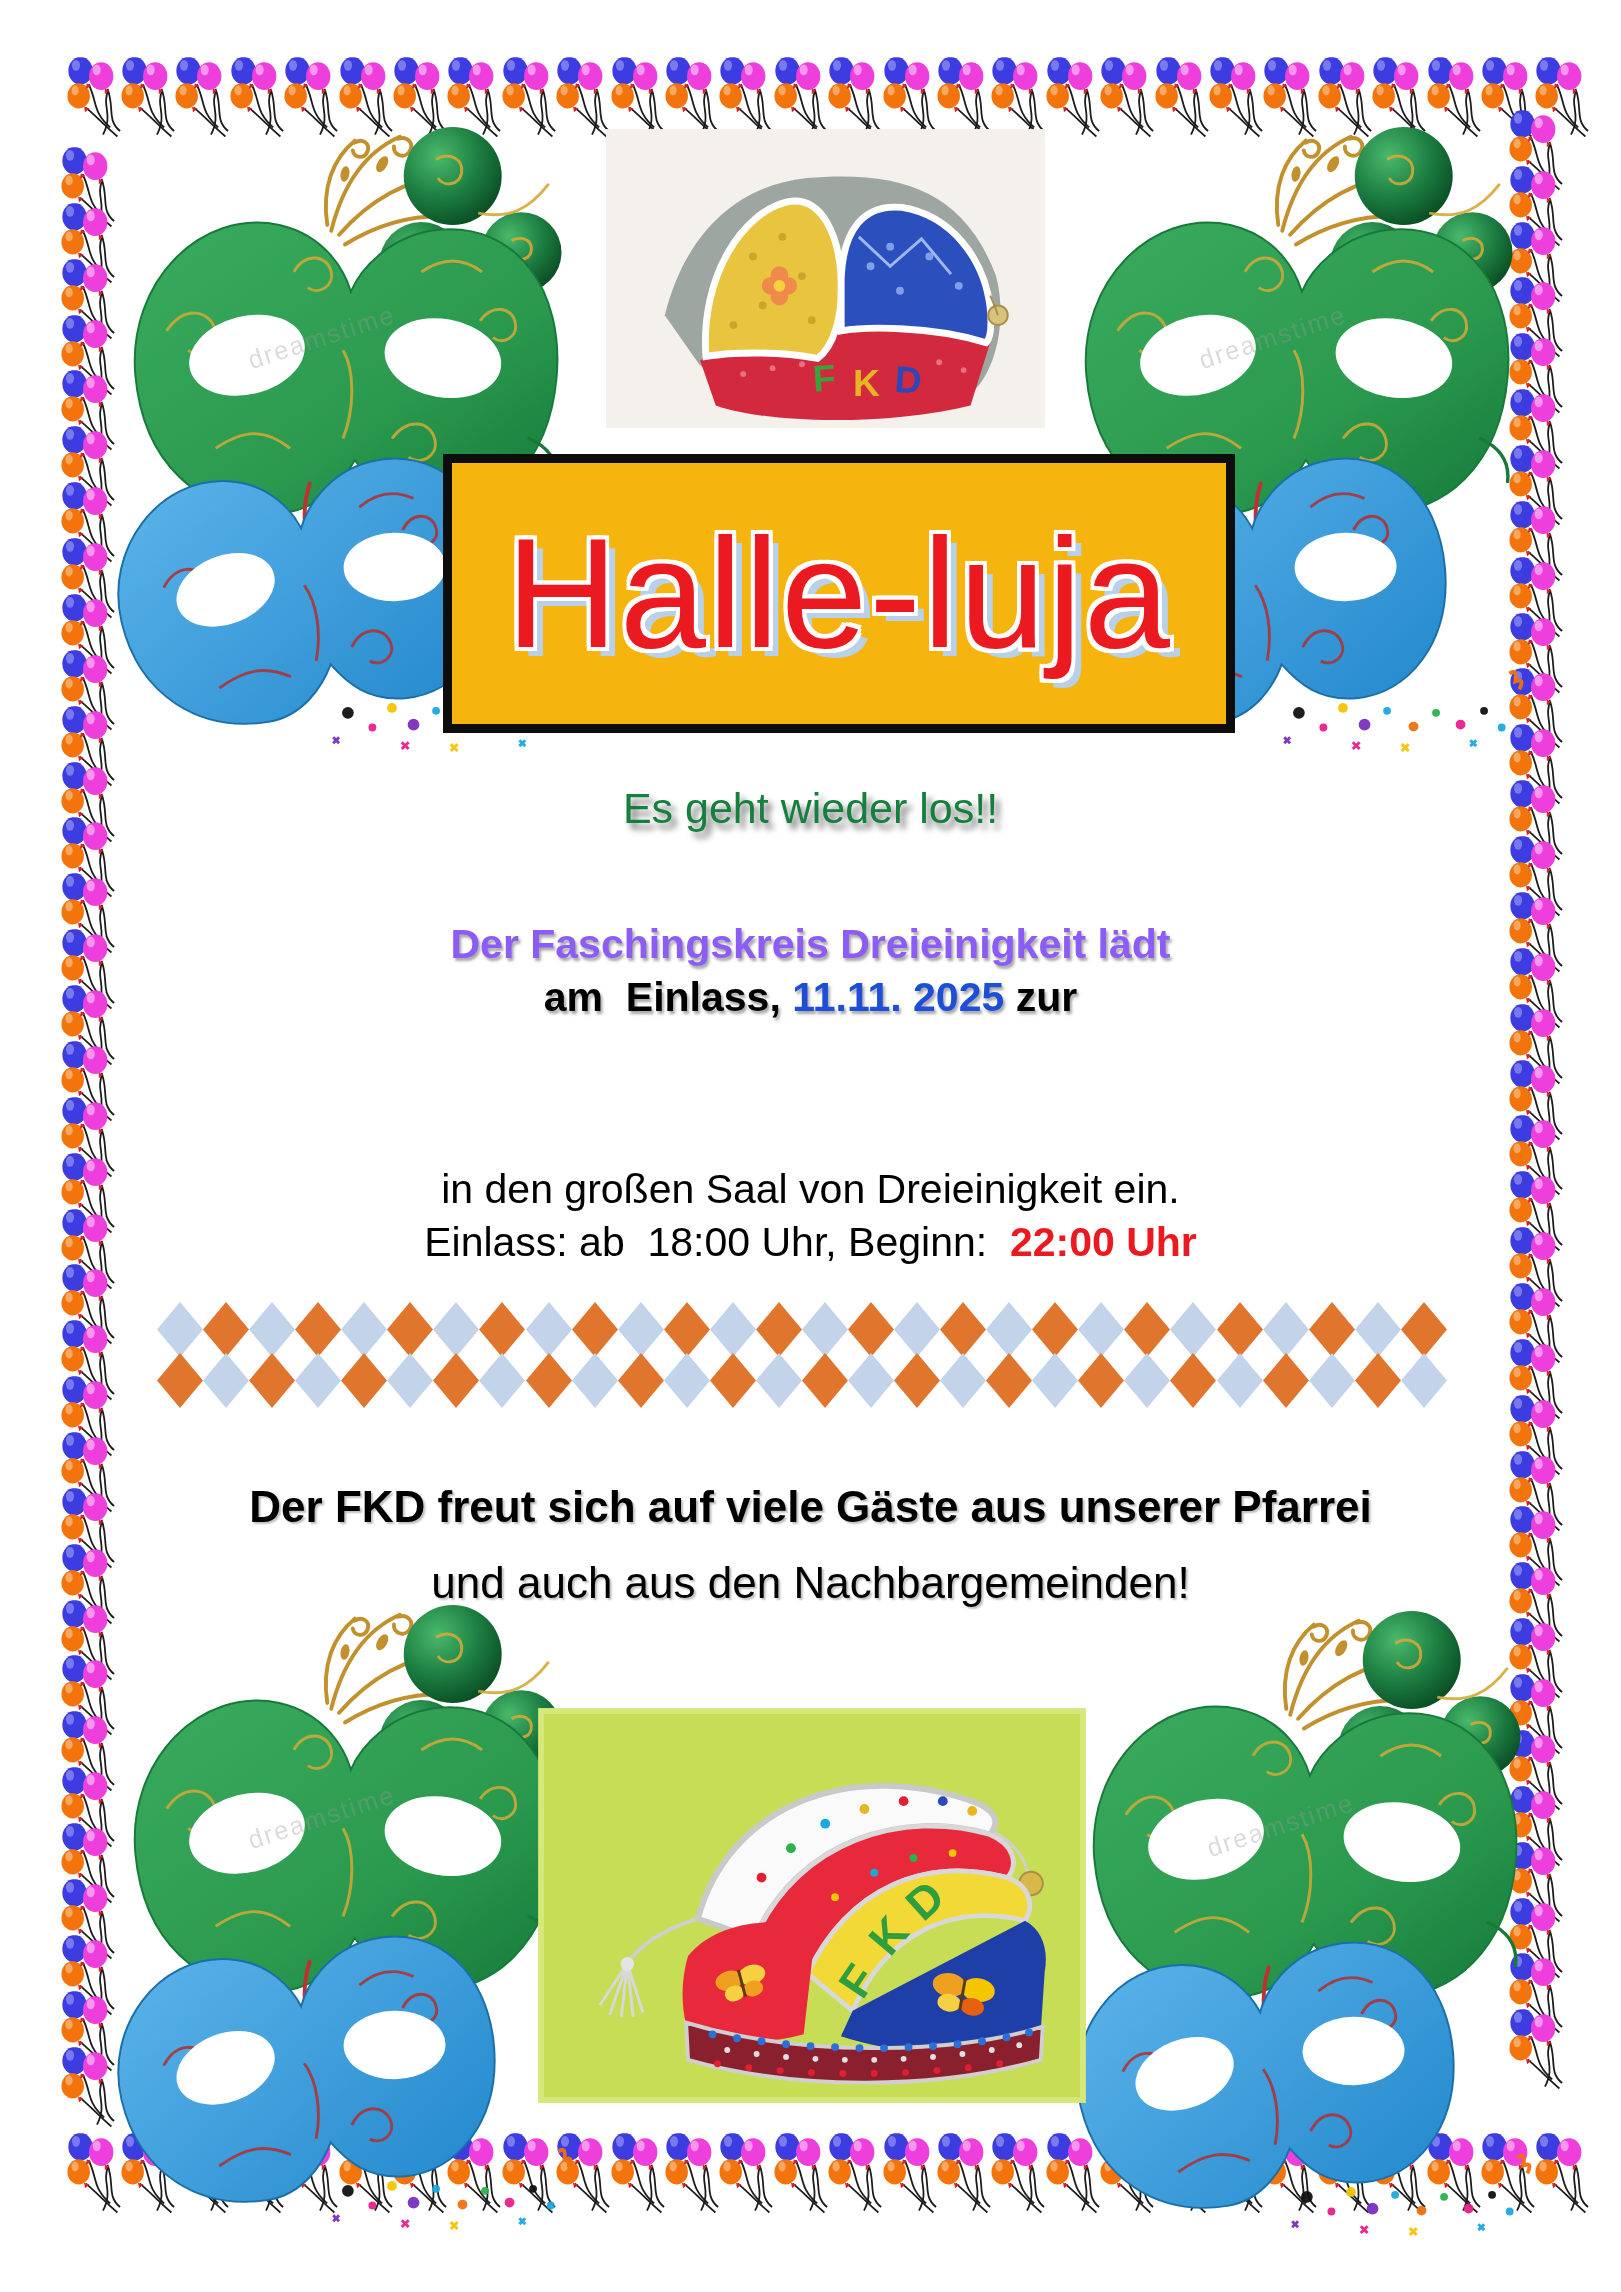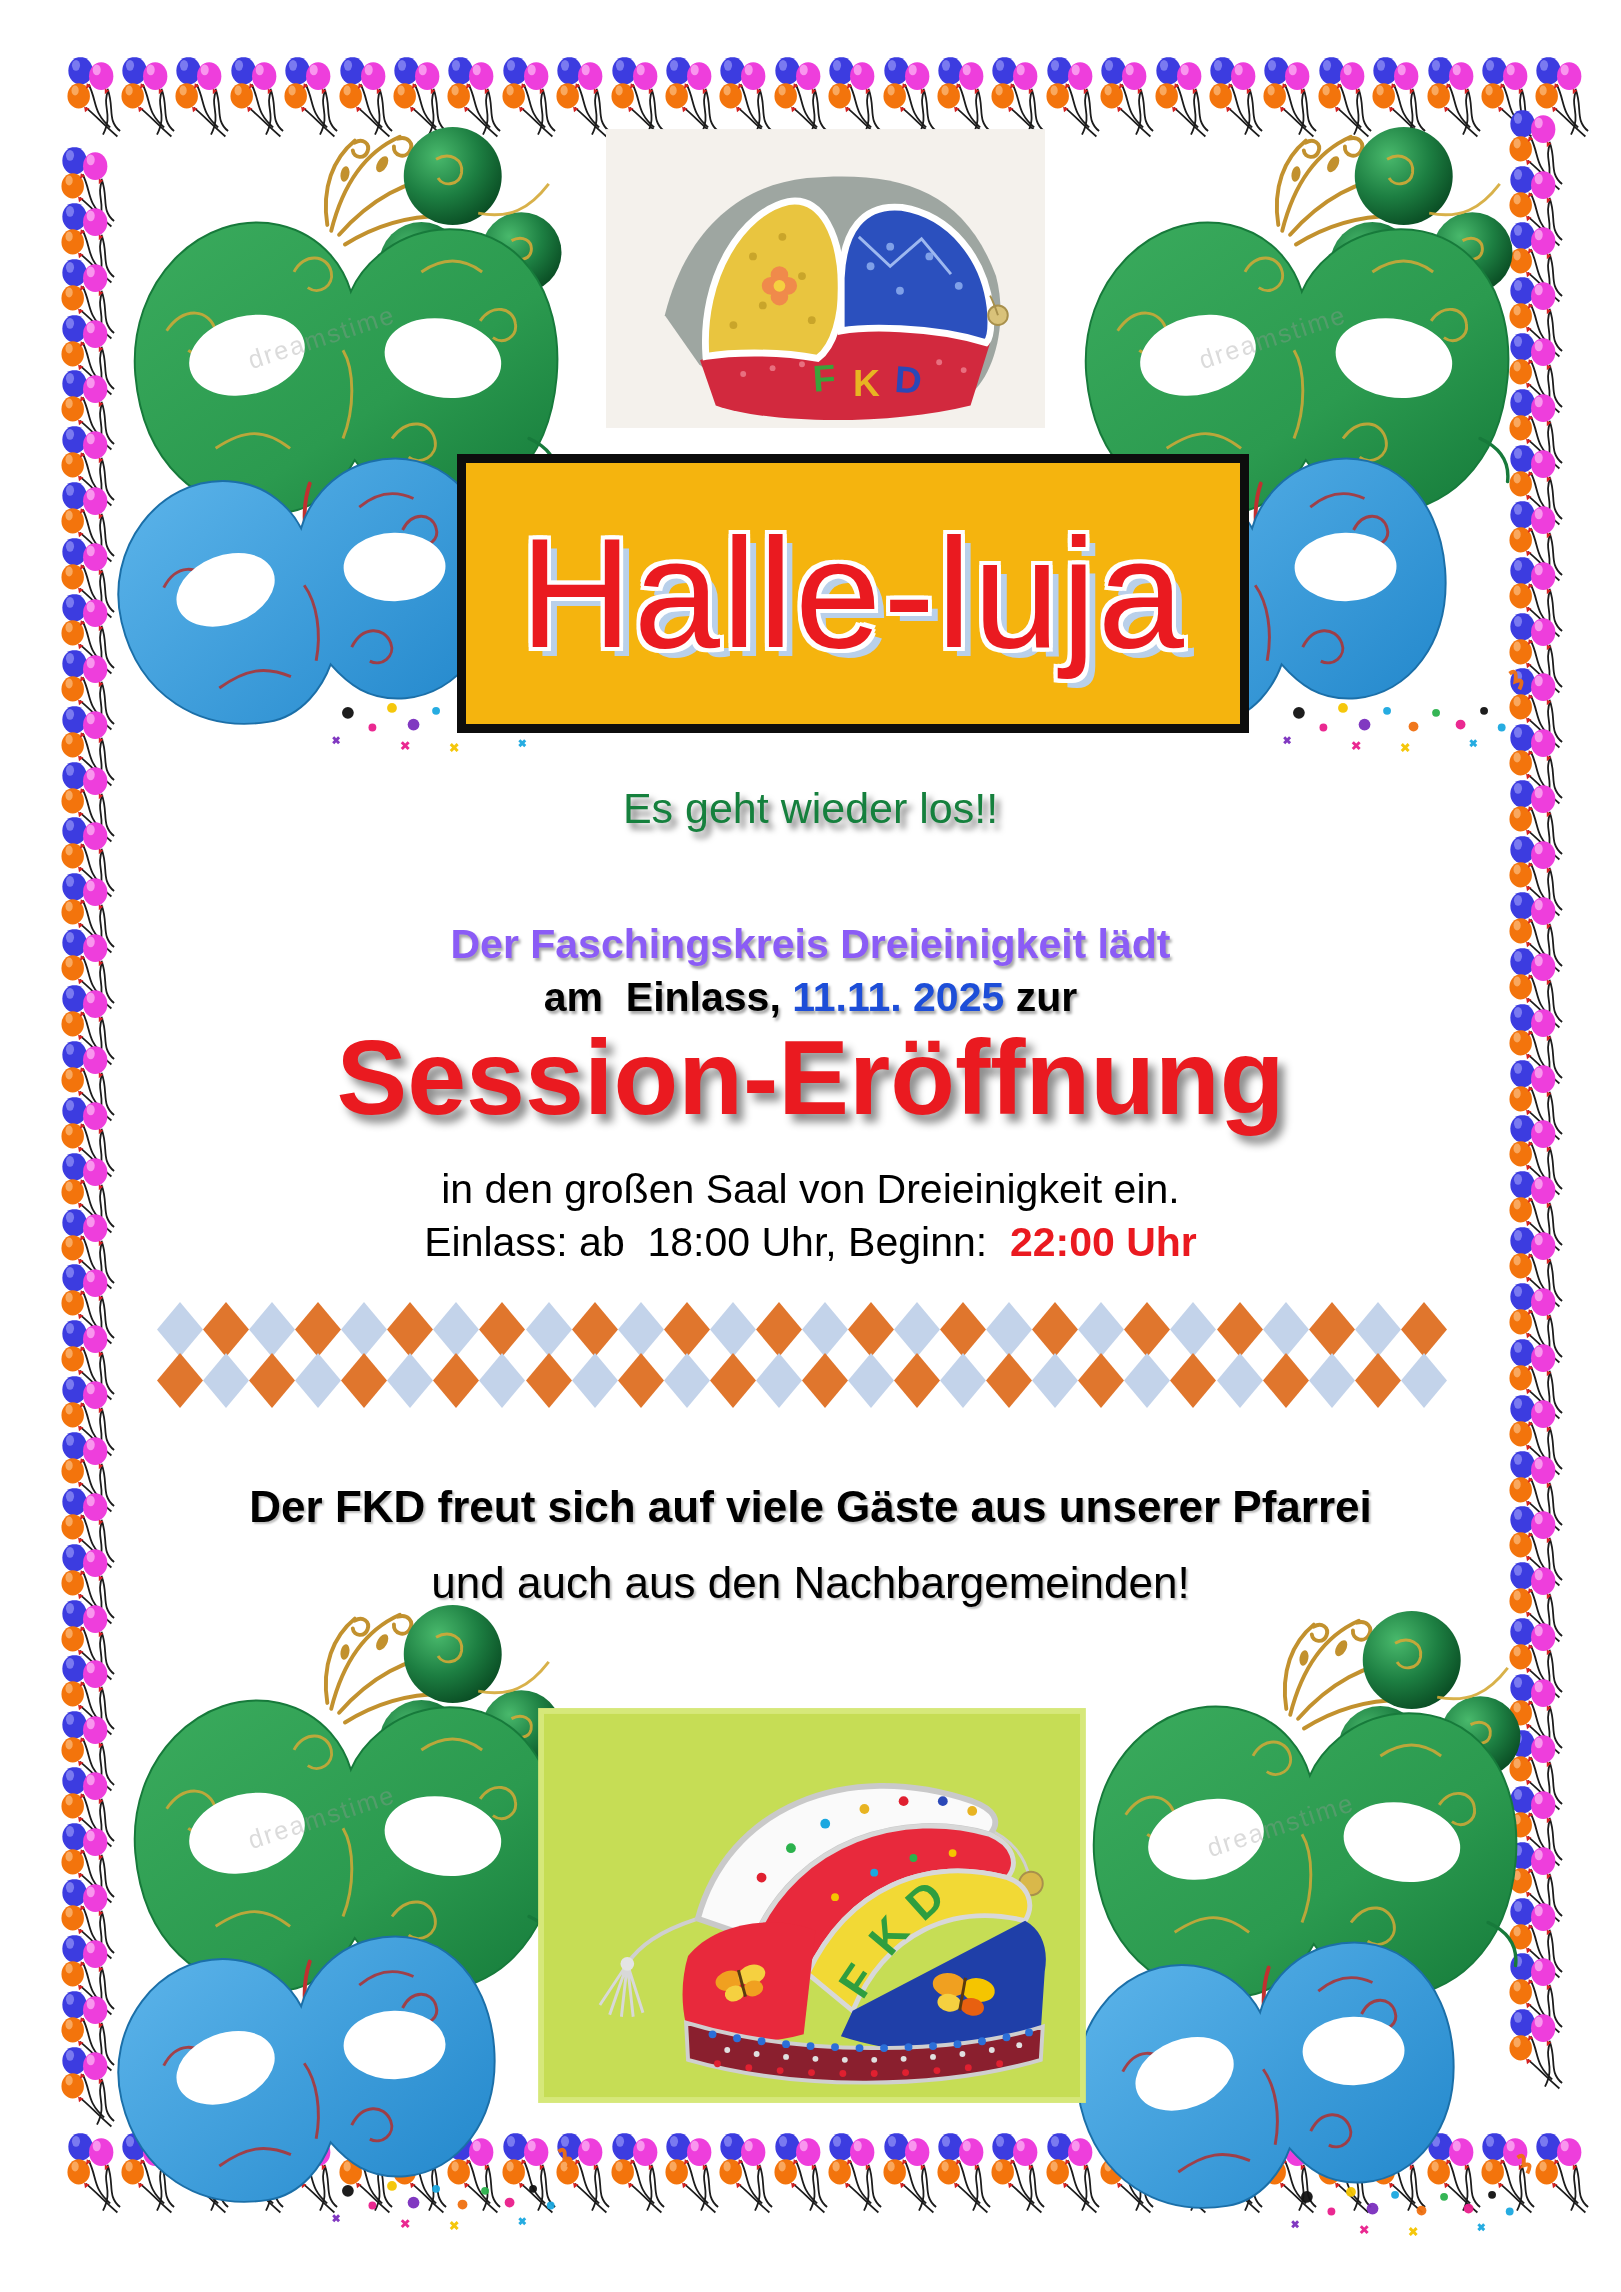--- a/index.html
+++ b/index.html
@@ -11,21 +11,21 @@
   
   .balloon{position:absolute;width:54px;height:86px;overflow:visible;}
   
   .mask-pair{position:absolute;width:490px;height:627px;overflow:visible;}
   .watermark{
     position:absolute;color:#9a9a9a;opacity:.35;font-size:25.5px;
     transform:rotate(-18deg);letter-spacing:2px;pointer-events:none;
   }
   
   .banner{
-    position:absolute;left:457px;top:454px;width:774px;height:261px;
+    position:absolute;left:443px;top:454px;width:774px;height:261px;
     border:9.8px solid #0d0d0d;display:flex;align-items:center;justify-content:center;
     z-index:6;
     text-align:right;
   }
   .banner-text{
     font-size:155px;font-weight:normal;letter-spacing:2px;
     text-shadow:
       -3.9px -3.9px 0 #ffffff, 3.9px -3.9px 0 #ffffff,
       -3.9px  3.9px 0 #ffffff, 3.9px  3.9px 0 #ffffff,
       -3.9px  0   0 #ffffff, 3.9px  0   0 #ffffff,
@@ -628,21 +628,20 @@
     <path d="M392,170 C396,178 398,184 400,190" stroke="#a8904c" stroke-width="2" fill="none"></path>
   </svg>
 
   <div class="banner" style="background:#F5B40E;">
     <span class="banner-text" style="color:#EA1A20">Halle-luja</span>
   </div>
 
   <div class="tline headline">Es geht wieder los!!</div>
   <div class="tline host">Der Faschingskreis Dreieinigkeit lädt</div>
   <div class="tline dateline"><span>am  Einlass, </span><span style="color:#1d4ed8">11.11. 2025</span><span> zur</span></div>
-  <div class="tline session" style="color:#EA1A20">Session-Eröffnung</div>
   <div class="tline location">in den großen Saal von Dreieinigkeit ein.</div>
   <div class="tline timeline"><span>Einlass: ab  18:00 Uhr, Beginn:  </span><span style="color:#EA1A20;font-weight:bold">22:00 Uhr</span></div>
 
   <div id="diamond-band">
       <div class="diamond" style="left: 0px; top: 0px; background: rgb(195, 211, 234);"></div>
       <div class="diamond" style="left: 46px; top: 0px; background: rgb(224, 118, 45);"></div>
       <div class="diamond" style="left: 92px; top: 0px; background: rgb(195, 211, 234);"></div>
       <div class="diamond" style="left: 138px; top: 0px; background: rgb(224, 118, 45);"></div>
       <div class="diamond" style="left: 184px; top: 0px; background: rgb(195, 211, 234);"></div>
       <div class="diamond" style="left: 230px; top: 0px; background: rgb(224, 118, 45);"></div>

